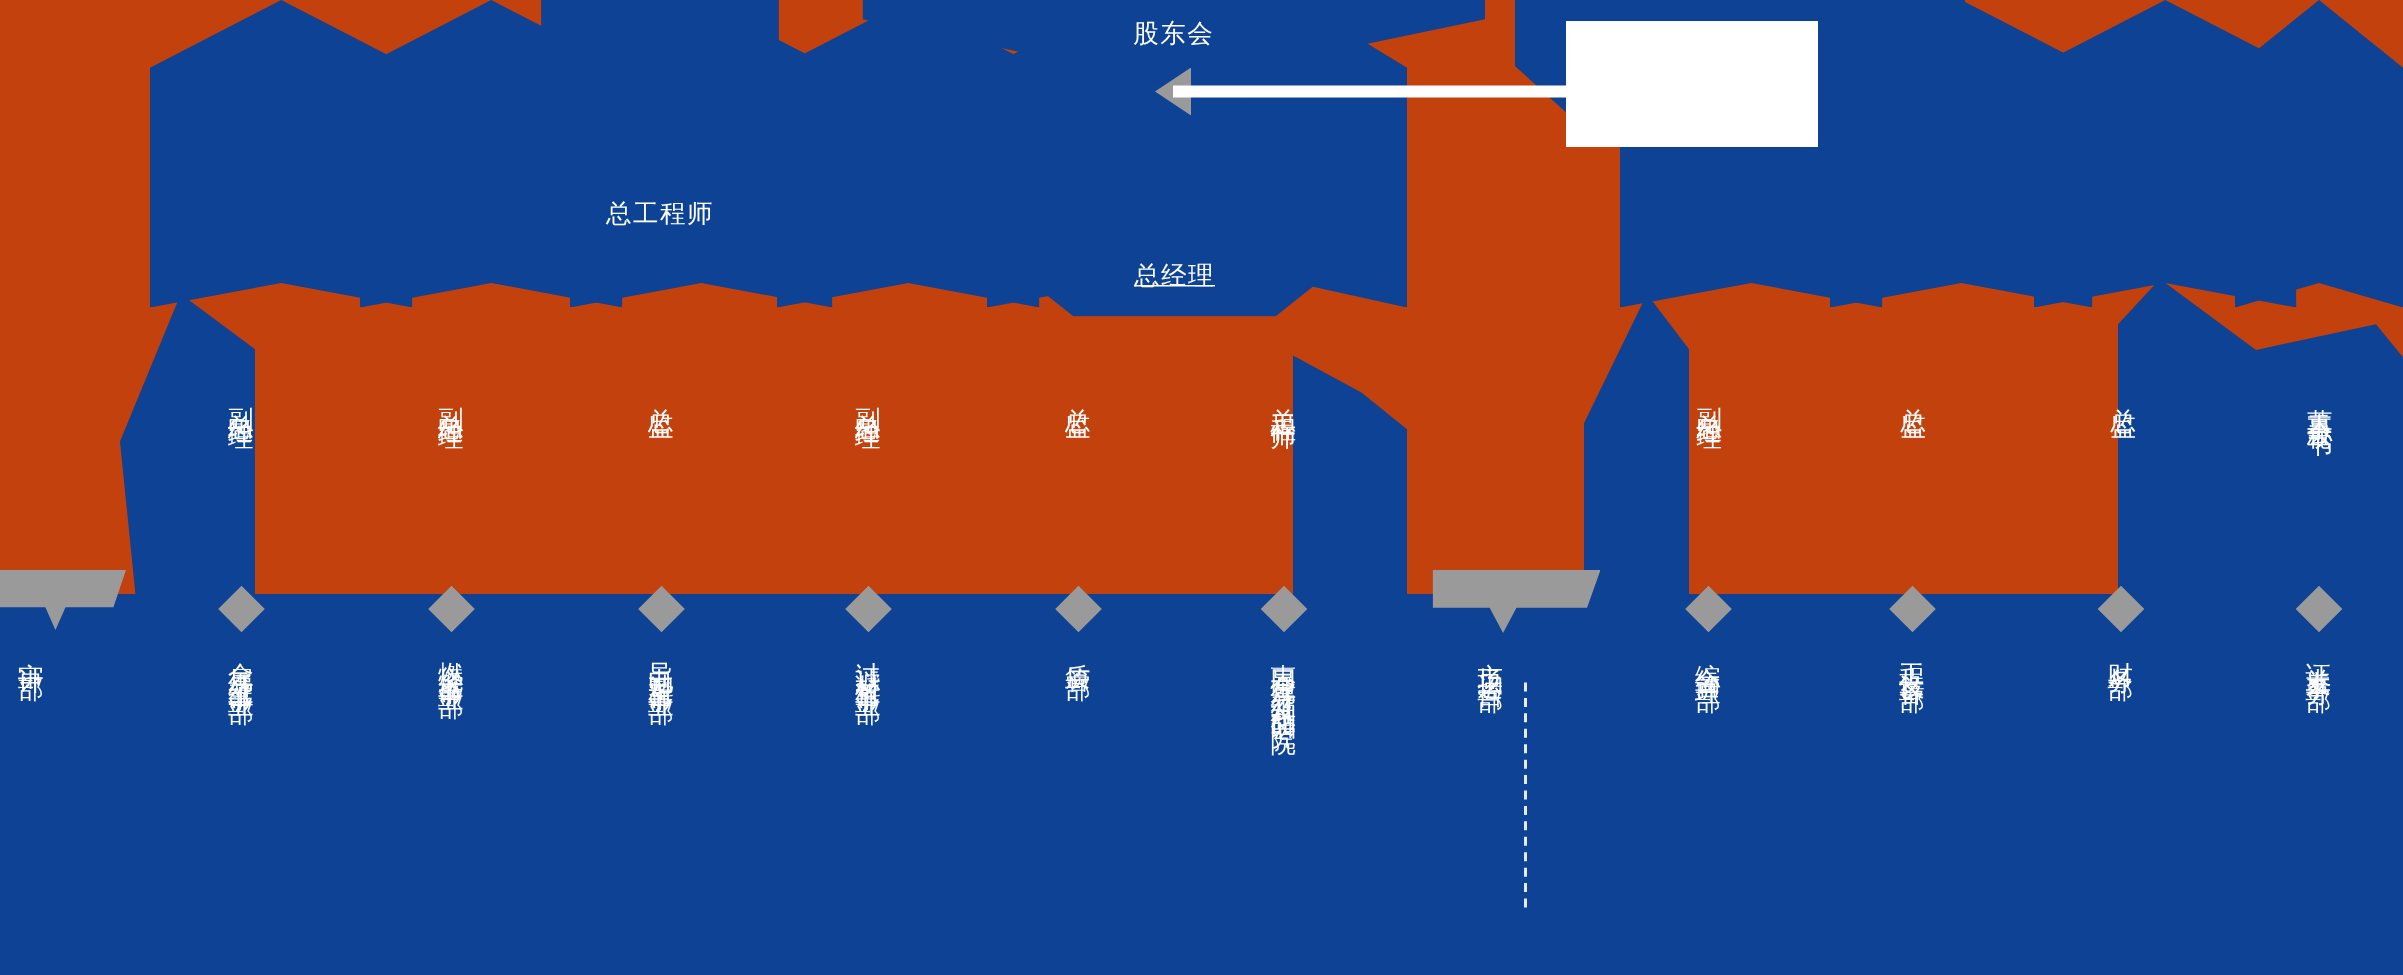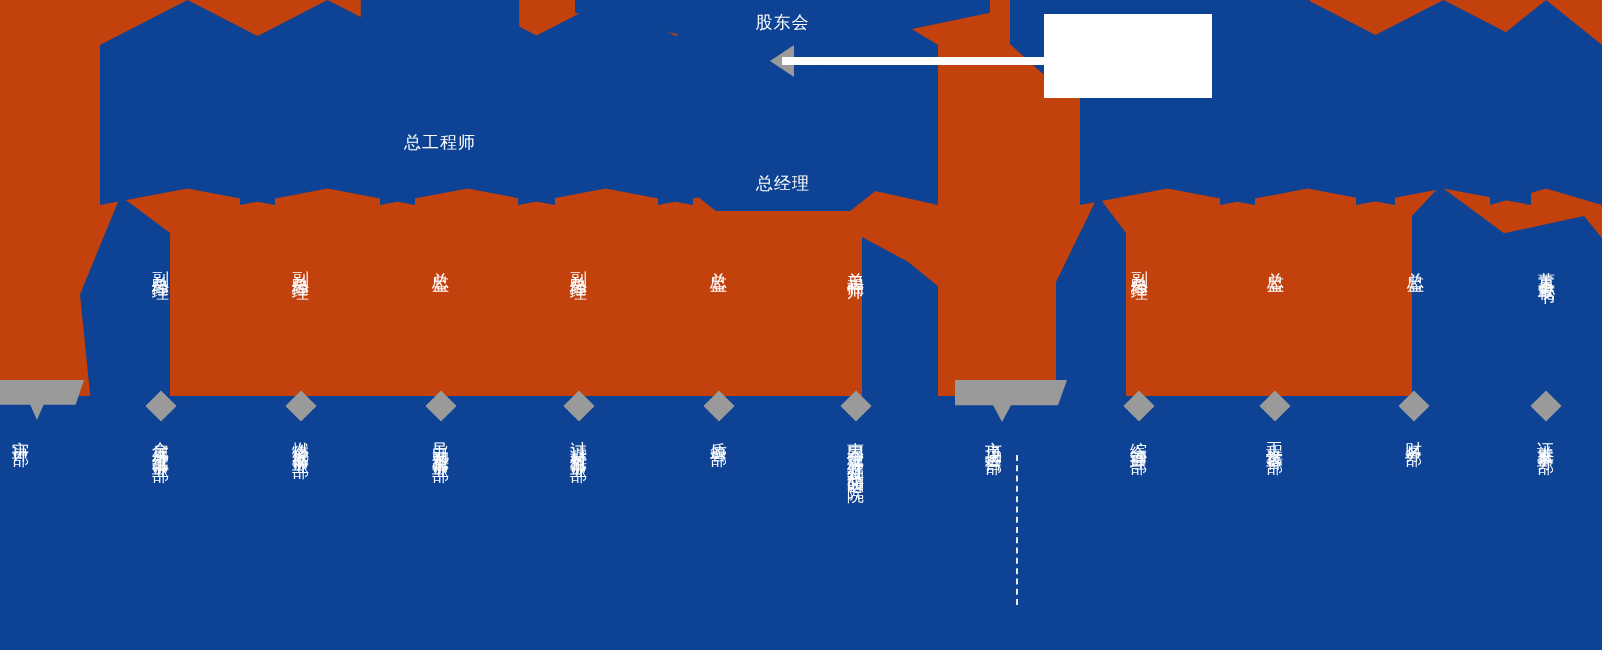--- a/index.html
+++ b/index.html
@@ -140,21 +140,21 @@
 <body>
 
 <div id="chart">
 
   <div class="hexnode" id="n-shareholders"></div>
   <div class="lbl-h" style="left:575px;top:11px;width:415px;">股东会</div>
 
   <div class="hexnode" id="n-board"></div>
 
   <div class="hexnode" id="n-gm"></div>
-  <div class="lbl-h" style="left:678px;top:172px;width:210px;">总经理</div>
+  <div class="lbl-h" style="left:678px;top:172px;width:210px;text-decoration:underline;">总经理</div>
 
   <div class="hexnode" id="n-audit-comm"></div>
   <div class="lbl-h" style="left:350px;top:131px;width:180px;">总工程师</div>
 
   <div class="hexnode" id="n-topright"></div>
   <div id="callout-arrow"></div>
   <div id="callout-line"></div>
   <div id="callout-box">
     <span class="lbl-h" style="left:0;top:30px;width:168px;color:#0d4294;"></span>
   </div>

